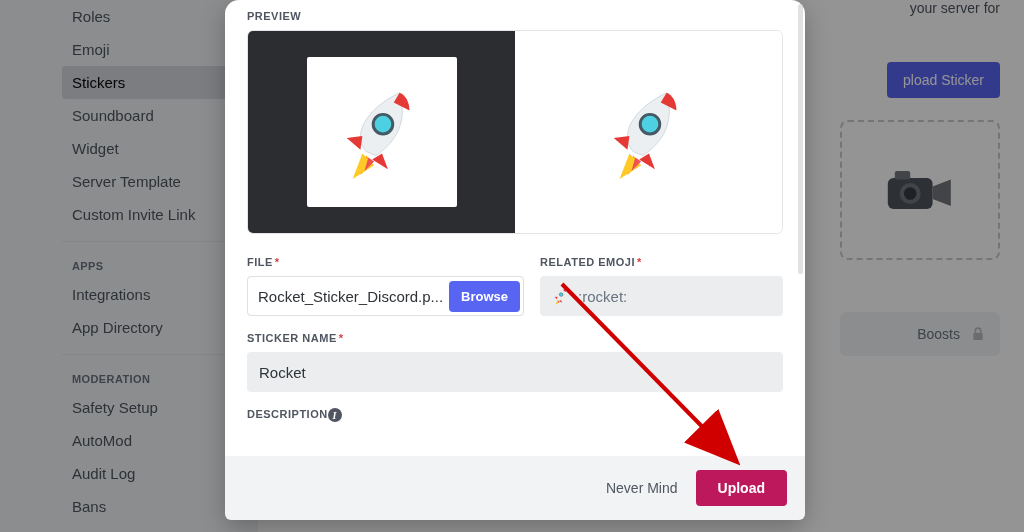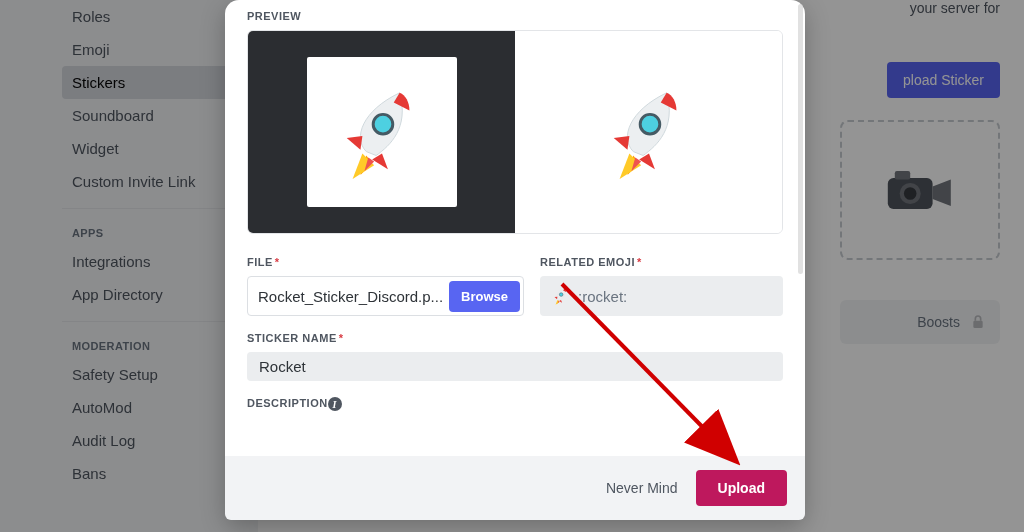--- a/index.html
+++ b/index.html
@@ -25,21 +25,21 @@
     position: absolute; right: 24px; top: 62px;
     background: #5865f2; color: #fff; border: none; border-radius: 4px;
     font-size: 14px; font-weight: 500; padding: 10px 16px; cursor: pointer;
   }
   .slot-box {
     position: absolute; right: 24px; top: 120px; width: 160px; height: 140px;
     border: 2px dashed #c7ccd1; border-radius: 8px;
     display: flex; align-items: center; justify-content: center;
   }
   .boosts-bar {
-    position: absolute; right: 24px; top: 300px; width: 160px; height: 44px;
+    position: absolute; right: 24px; top: 312px; width: 160px; height: 44px;
     background: #f2f3f5; border-radius: 6px;
     display: flex; align-items: center; justify-content: flex-end; gap: 10px;
     padding: 0 14px; color: #6a7480; font-size: 14px; font-weight: 500;
   }
 
   
   .overlay {
     position: absolute; inset: 0; background: rgba(0,0,0,0.42);
     pointer-events: none;
   }
@@ -88,21 +88,21 @@
   .file-name { flex: 1; color: #2e3338; font-size: 15px; white-space: nowrap; overflow: hidden; text-overflow: ellipsis; }
   .browse-btn {
     background: #5865f2; color: #fff; border: none; border-radius: 4px;
     font-size: 13px; font-weight: 600; padding: 8px 12px; cursor: pointer;
   }
   .emoji-row {
     display: flex; gap: 8px; align-items: center; background: #ebedef; border-radius: 4px;
     height: 40px; padding: 0 12px; color: #6a7480; font-size: 15px; text-align: center;
   }
   .name-input {
-    width: 100%; height: 29px; background: #ebedef; border: none; border-radius: 4px;
+    width: 100%; height: 40px; background: #ebedef; border: none; border-radius: 4px;
     padding: 0 12px; font-size: 15px; color: #2e3338;
   }
   .desc-row { display: flex; align-items: flex-start; gap: 0; }
   .info-icon {
     width: 14px; height: 14px; border-radius: 50%; background: #4f5660; color: #fff;
     font-size: 10px; font-weight: 700; display: inline-flex; align-items: center; justify-content: center;
     font-style: italic; font-family: Georgia, serif;
   }
 
   .scrollbar-fake { position: absolute; right: 2px; top: 4px; width: 5px; height: 270px; background: #cdcdcd99; border-radius: 3px; }
@@ -155,20 +155,21 @@
   </defs>
 </svg>
 
 <div class="page">
   <nav class="sidebar">
     <div class="sidebar-item">Roles</div>
     <div class="sidebar-item">Emoji</div>
     <div class="sidebar-item selected">Stickers</div>
     <div class="sidebar-item">Soundboard</div>
     <div class="sidebar-item">Widget</div>
+    <div class="sidebar-item">Server Template</div>
     <div class="sidebar-item">Custom Invite Link</div>
 
     <div class="sidebar-heading">Apps</div>
     <div class="sidebar-item">Integrations</div>
     <div class="sidebar-item">App Directory</div>
 
     <div class="sidebar-heading">Moderation</div>
     <div class="sidebar-item">Safety Setup</div>
     <div class="sidebar-item">AutoMod</div>
     <div class="sidebar-item">Audit Log</div>

